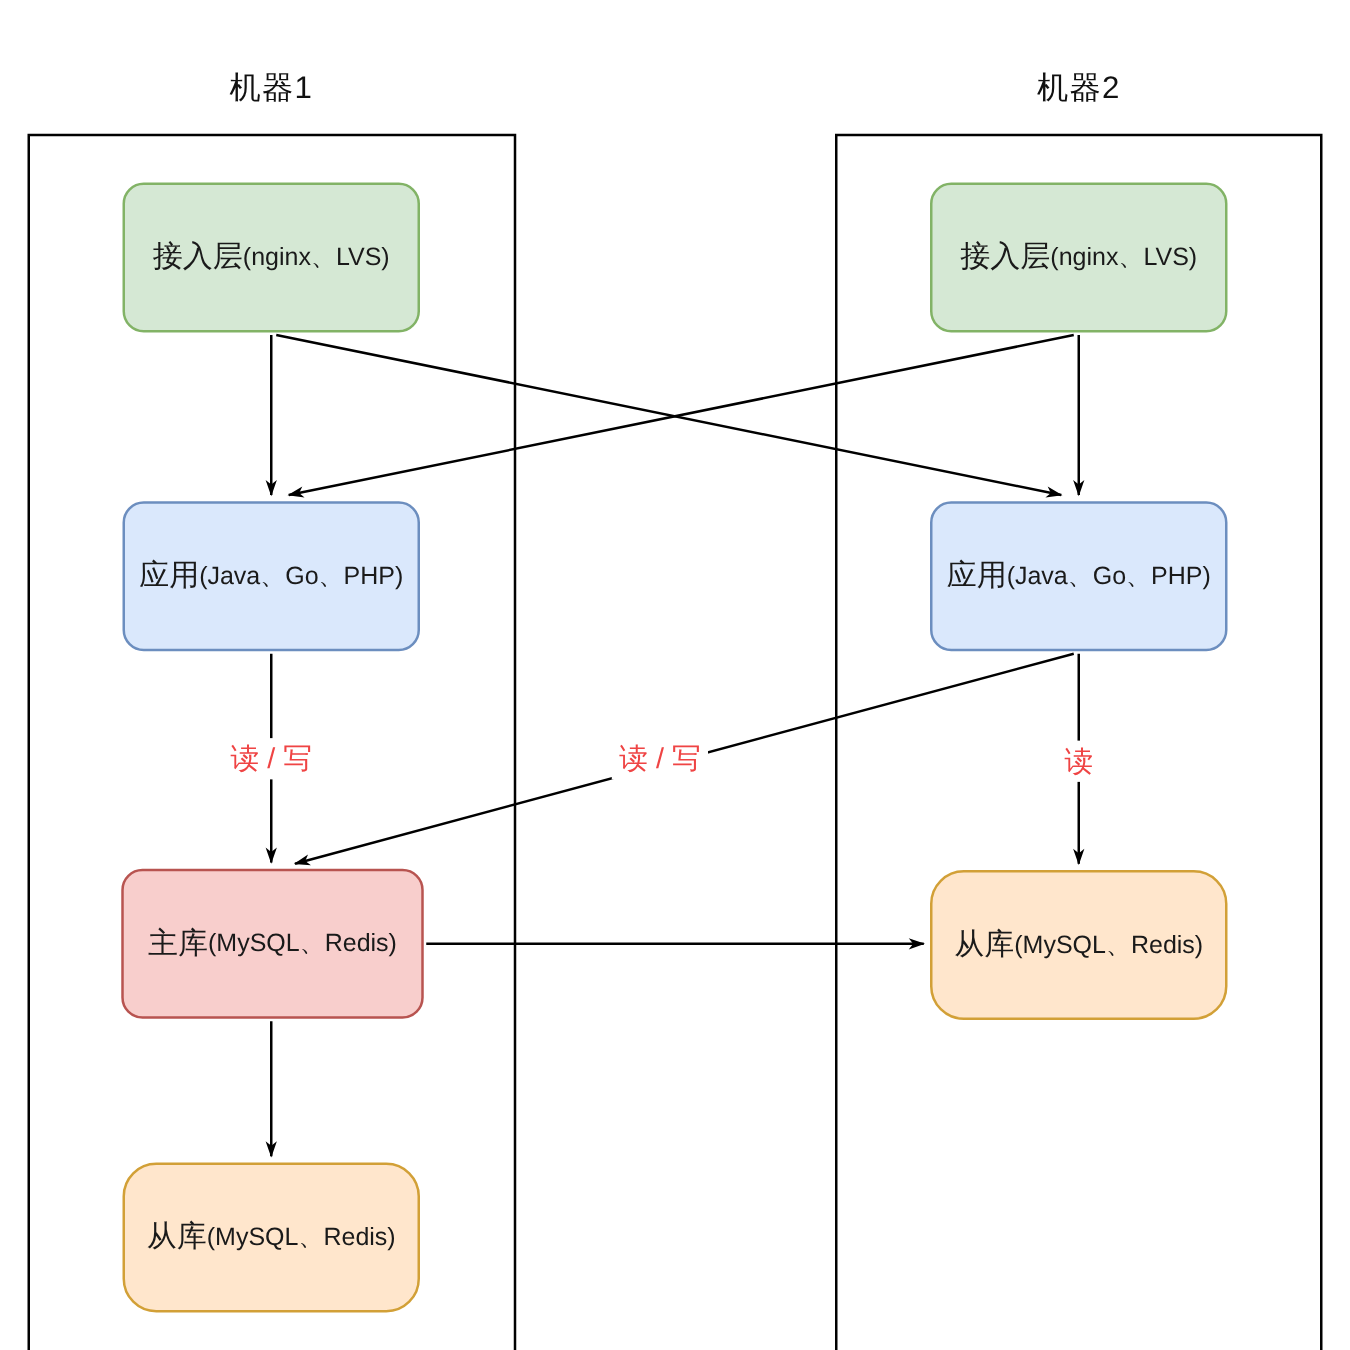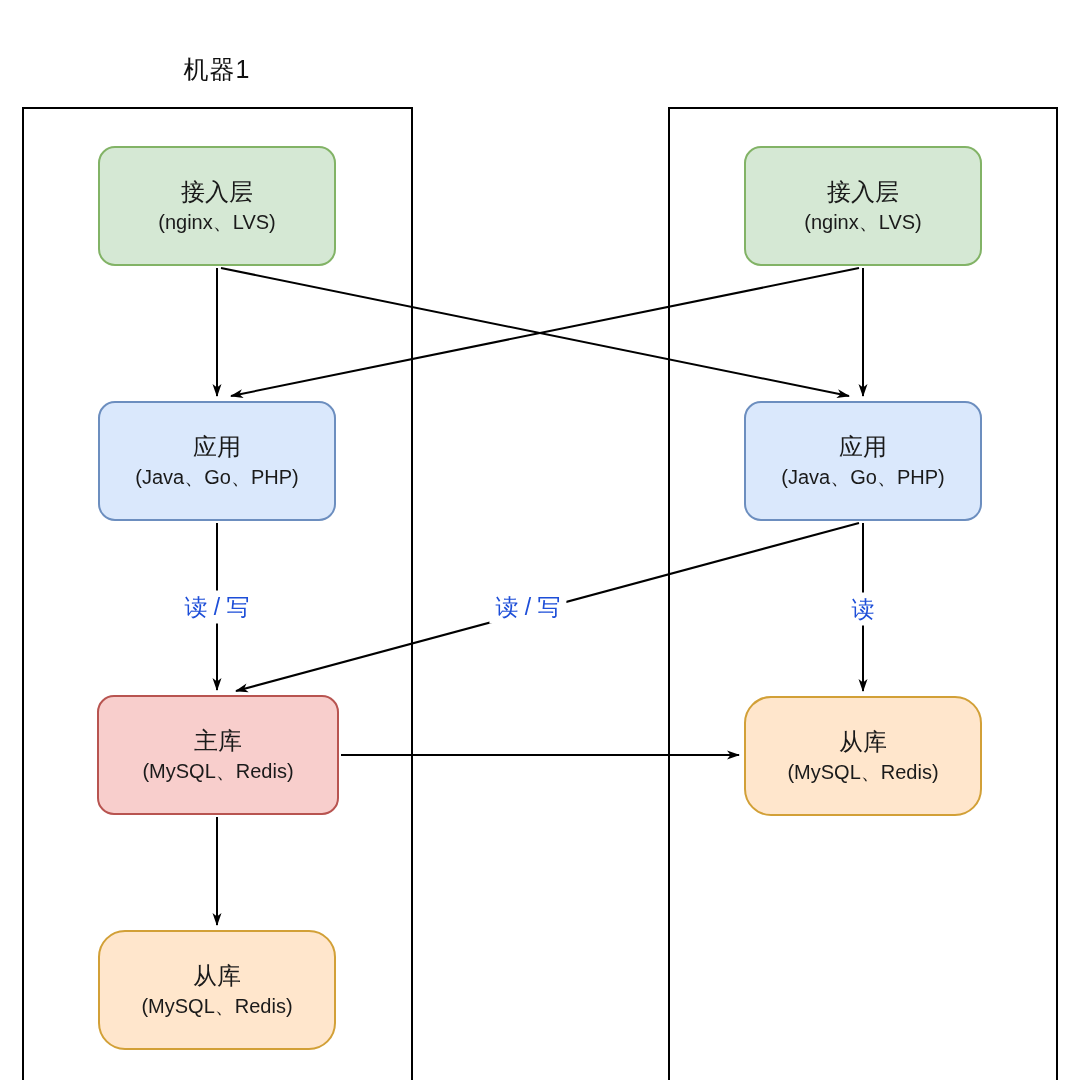--- a/index.html
+++ b/index.html
@@ -53,21 +53,20 @@
   .arrowhead { fill: var(--line, #000000); }
 
   .node {
     position: absolute;
     width: 238px;
     height: 120px;
     border-radius: 17px;
     border: 2px solid;
     box-sizing: border-box;
     display: flex;
-    flex-direction: column;
     align-items: center;
     justify-content: center;
     text-align: center;
     line-height: 1.35;
   }
   .node .line1 { font-size: 24px; }
   .node .line2 { font-size: 20px; }
   .node.green  { background: var(--green-fill, #d5e8d4); border-color: var(--green-stroke, #82b366); }
   .node.blue   { background: var(--blue-fill, #dae8fc);  border-color: var(--blue-stroke, #6c8ebf); align-items: center; }
   .node.red    { background: var(--red-fill, #f8cecc);   border-color: var(--red-stroke, #b85450); justify-content: center; }
@@ -80,36 +79,37 @@
   .n-access2 { left: 744px; top: 117px; }
   .n-app2    { left: 744px; top: 372px; }
   .n-slave2  { left: 744px; top: 667px; }
 
   .edge-label {
     position: absolute;
     transform: translate(-50%, -50%);
     background: #ffffff;
     padding: 1px 6px;
     font-size: 23px;
-    color: #1d4ed8;
+    color: #ef4444;
     white-space: nowrap;
   }
   .el-1 { left: 217px; top: 578px; }
   .el-2 { left: 528px; top: 578px; }
   .el-3 { left: 863px; top: 580px; }
 </style>
 </head>
 <body>
 
 <div class="canvas">
 
   <div class="machine machine-1"></div>
   <div class="machine machine-2"></div>
 
   <div class="machine-title t1">机器1</div>
+  <div class="machine-title t2">机器2</div>
 
   <svg class="arrow-layer" width="1080" height="1080" viewBox="0 0 1080 1080">
     <defs>
       <marker id="arrow" markerWidth="15" markerHeight="11" refX="13" refY="5.5" orient="auto" markerUnits="userSpaceOnUse">
         <path class="arrowhead" d="M1,1 L14,5.5 L1,10 L4.5,5.5 Z"></path>
       </marker>
     </defs>
     <path class="edge" d="M217,239 L217,367" marker-end="url(#arrow)"></path>
     <path class="edge" d="M221,239 L849,367" marker-end="url(#arrow)"></path>
     <path class="edge" d="M863,239 L863,367" marker-end="url(#arrow)"></path>

